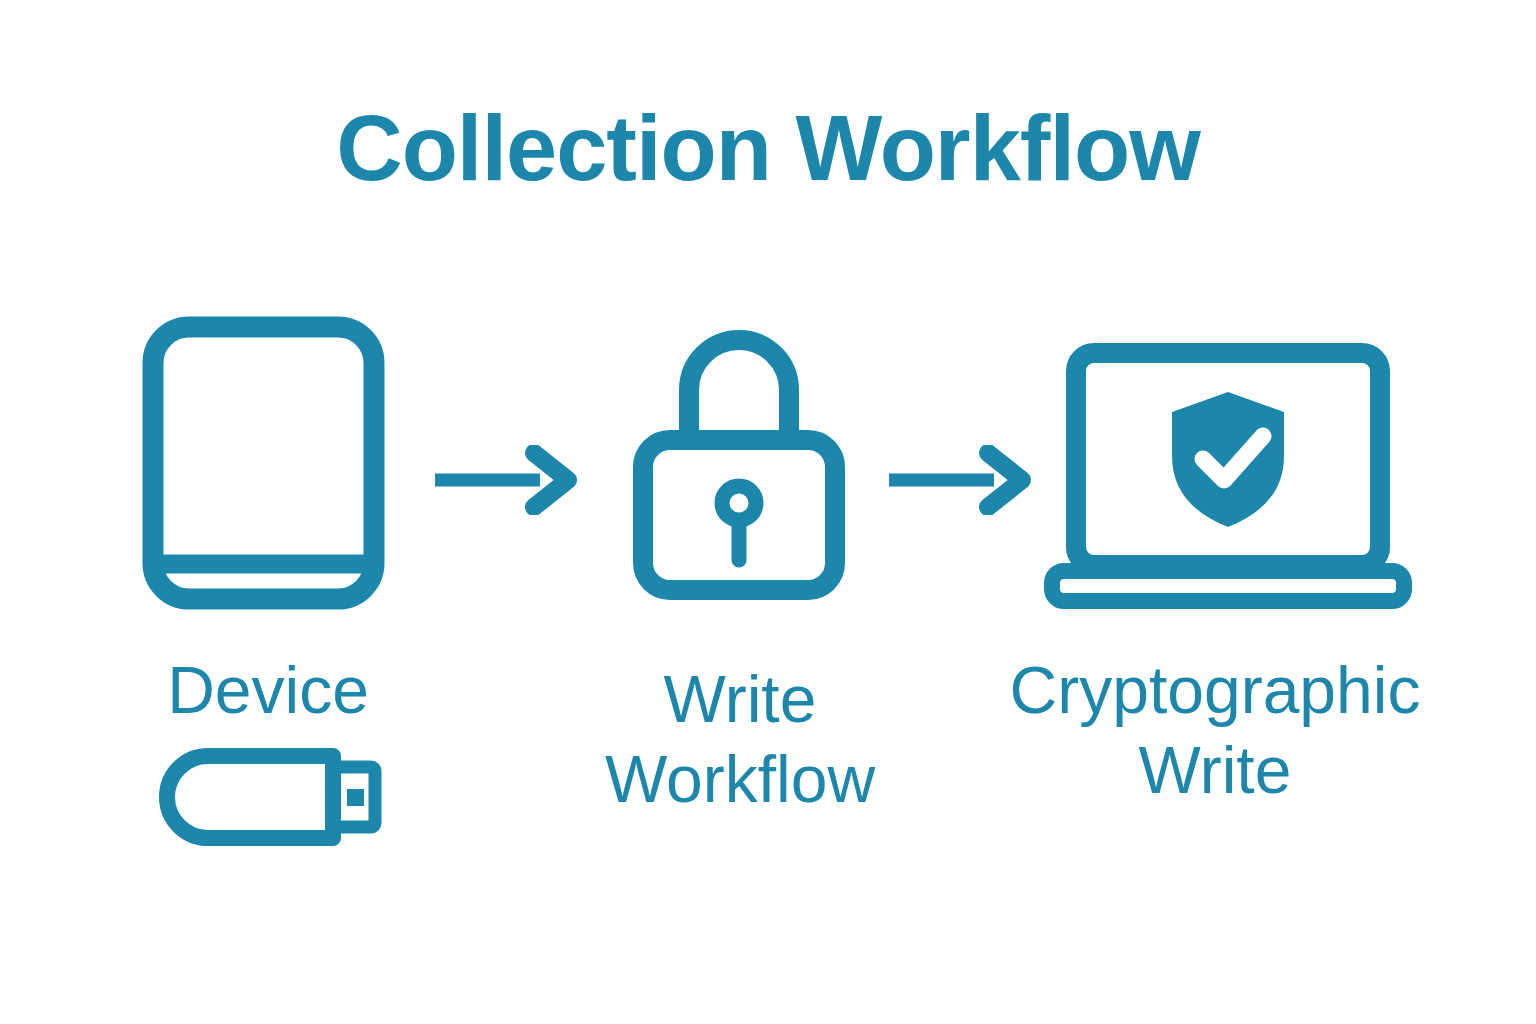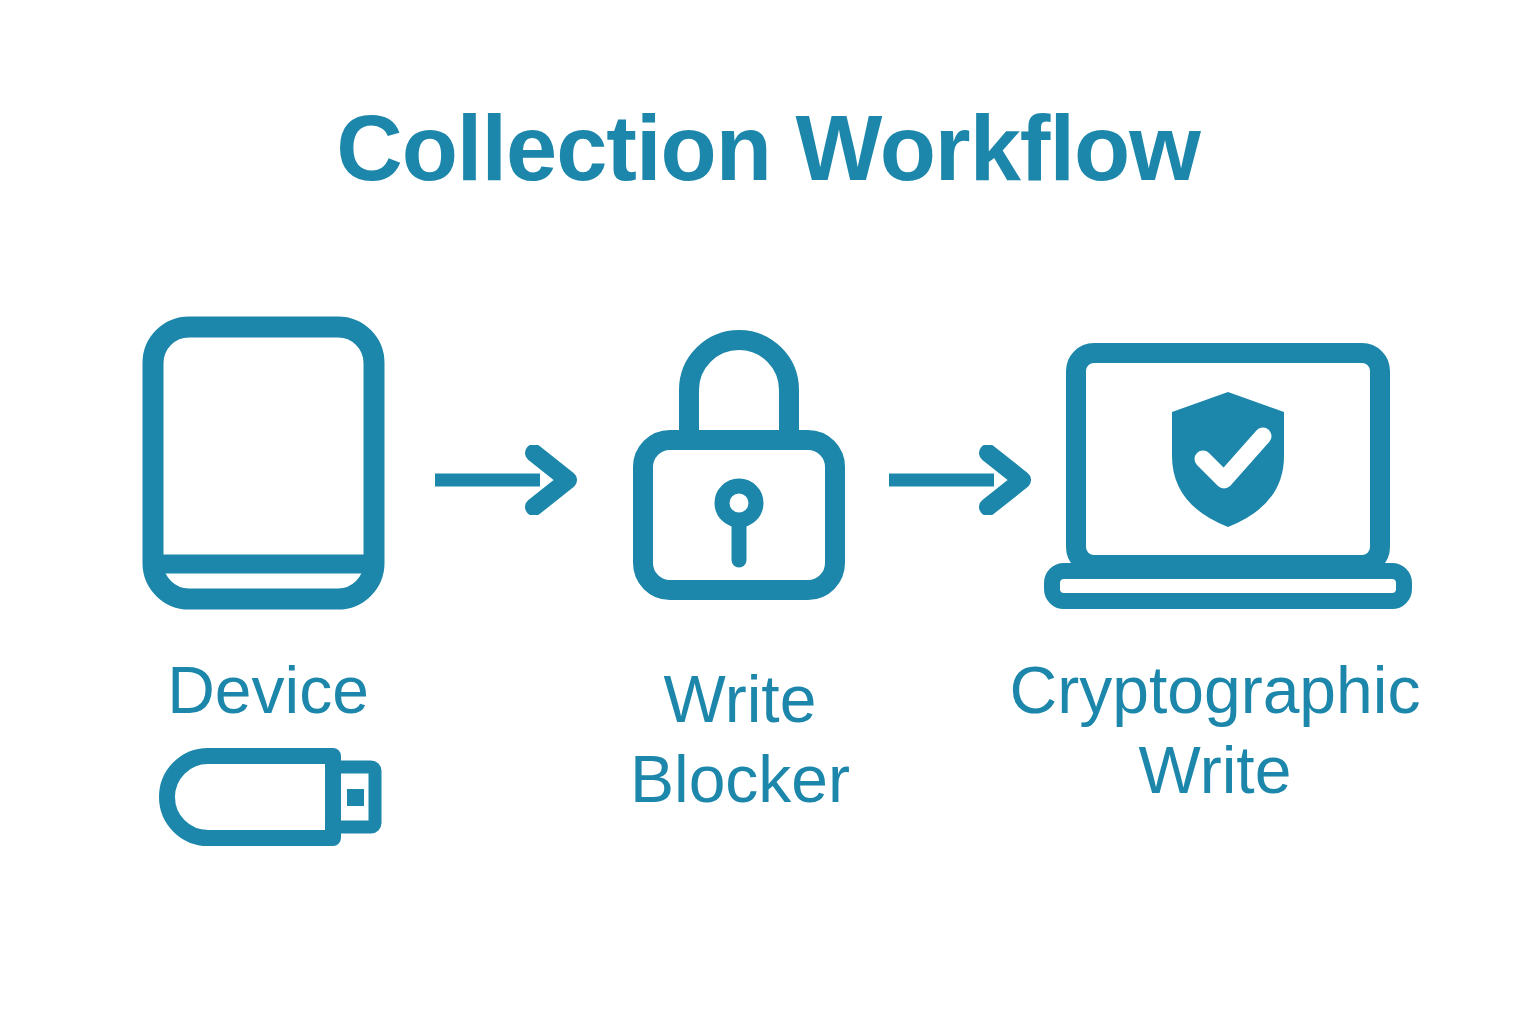--- a/index.html
+++ b/index.html
@@ -100,21 +100,21 @@
       <path d="M160,116 l21,21 l39,-44" stroke="#ffffff" stroke-width="17" stroke-linecap="round" stroke-linejoin="round" fill="none"></path>
     </svg>
   </div>
 
   <div class="step-label" id="label-device">
     <div>Device</div>
   </div>
 
   <div class="step-label" id="label-write-blocker">
     <div>Write</div>
-    <div>Blocker</div>
+    <div>Workflow</div>
   </div>
 
   <div class="step-label" id="label-crypto-hash">
     <div>Cryptographic</div>
     <div>Write</div>
   </div>
 
 </div>
 
 </body></html>

